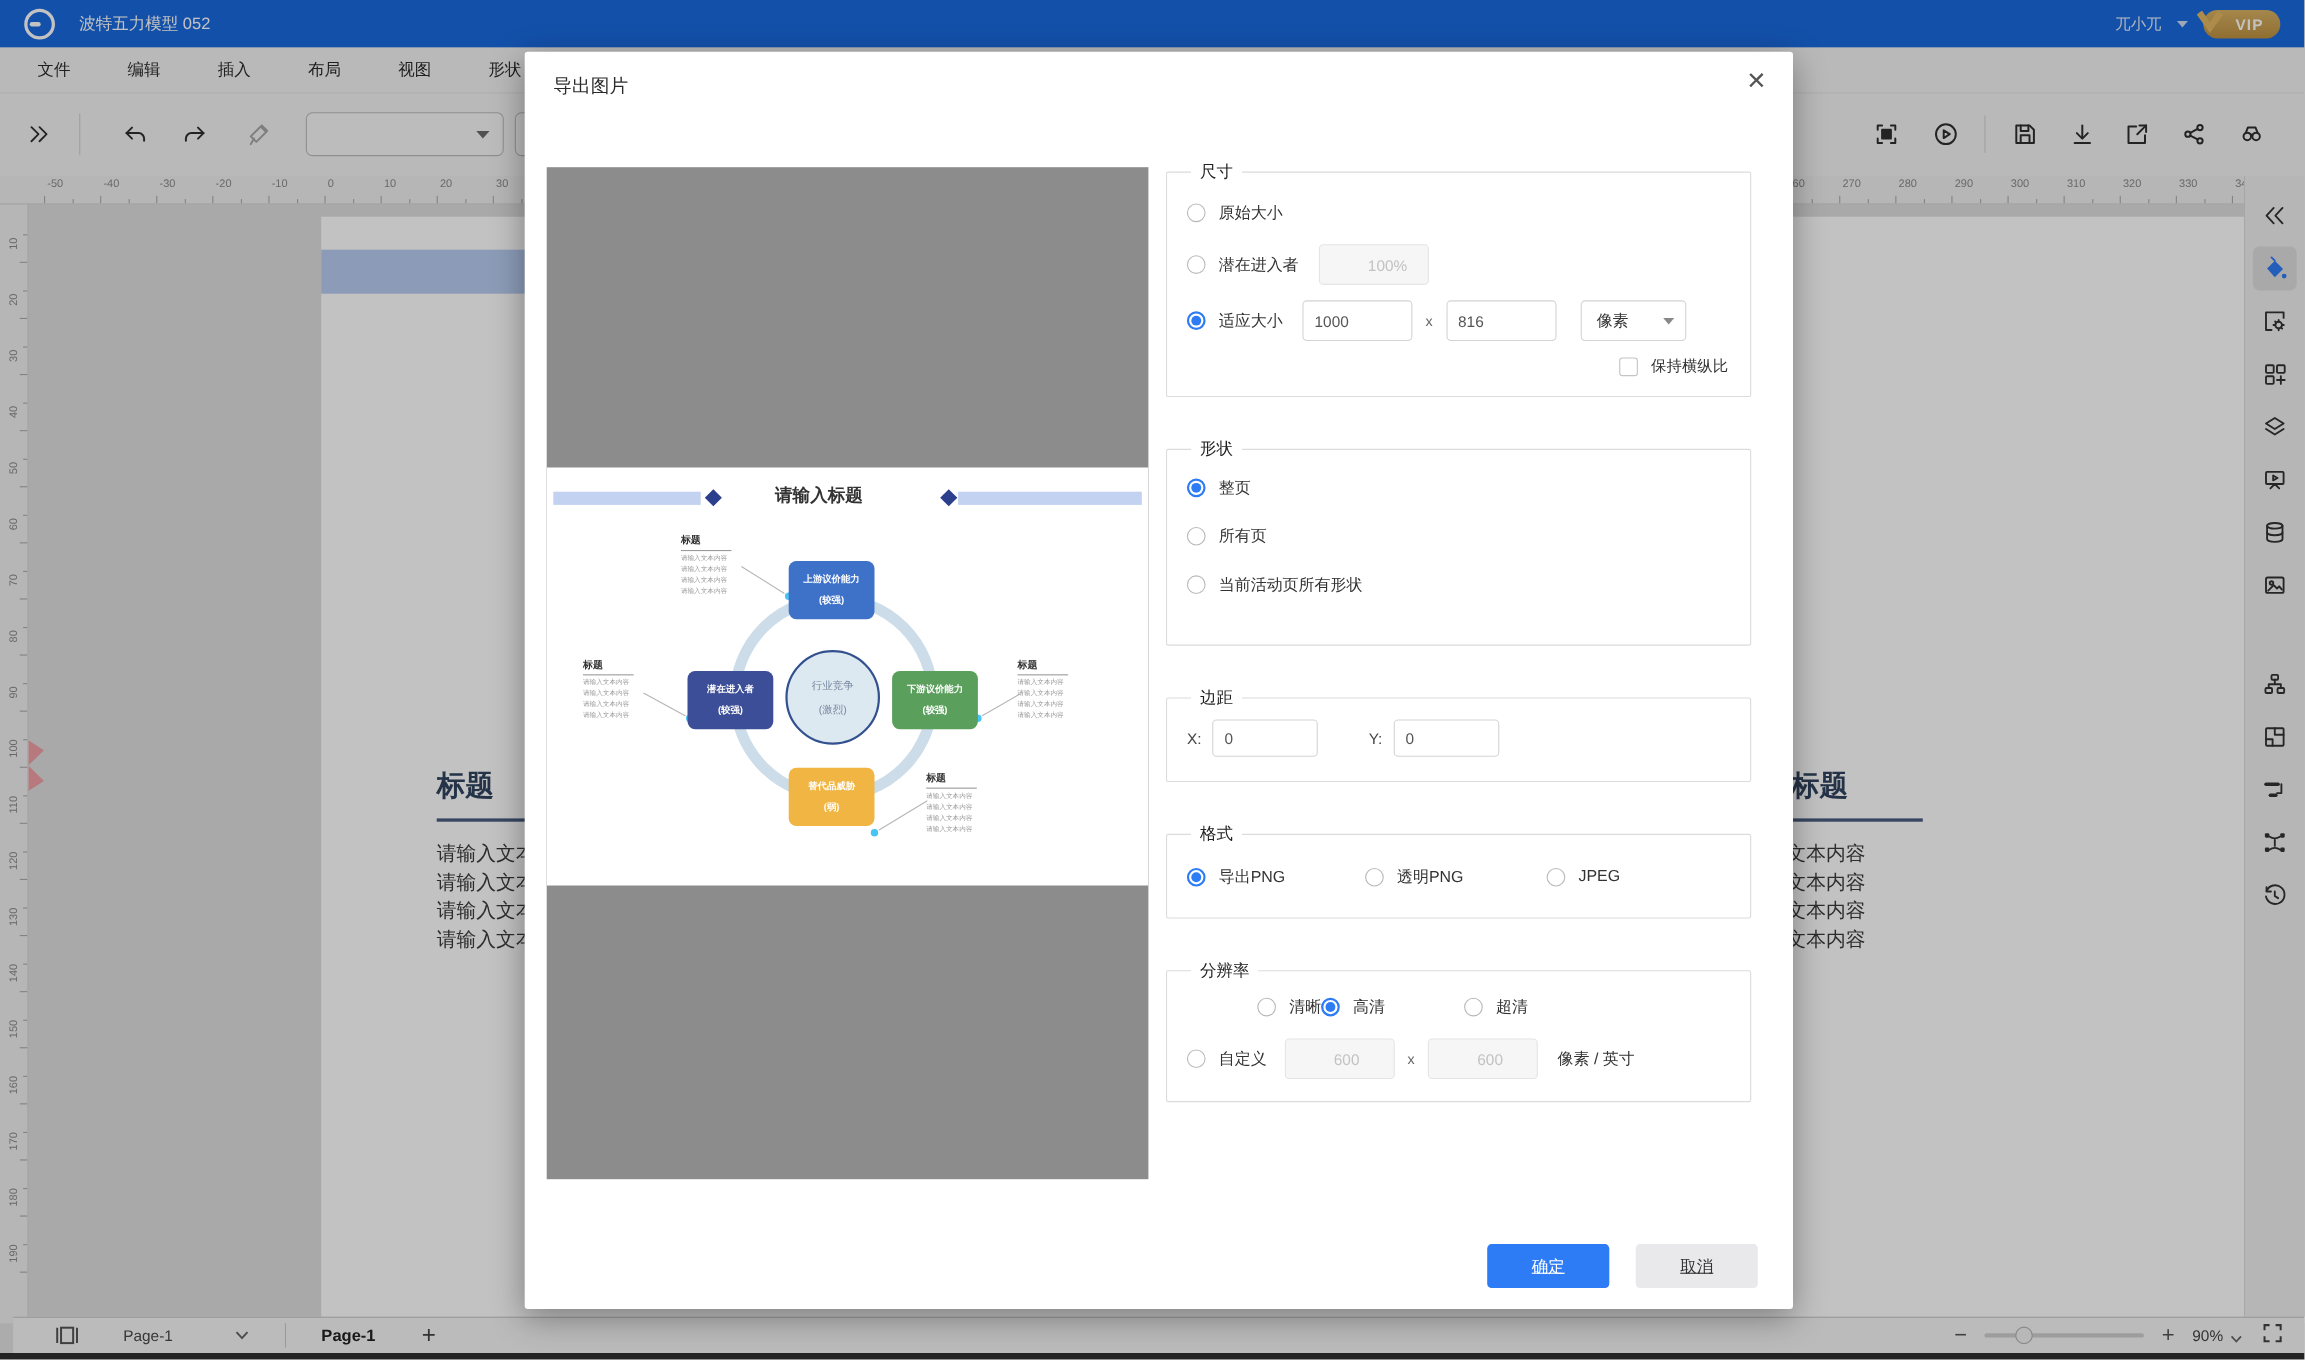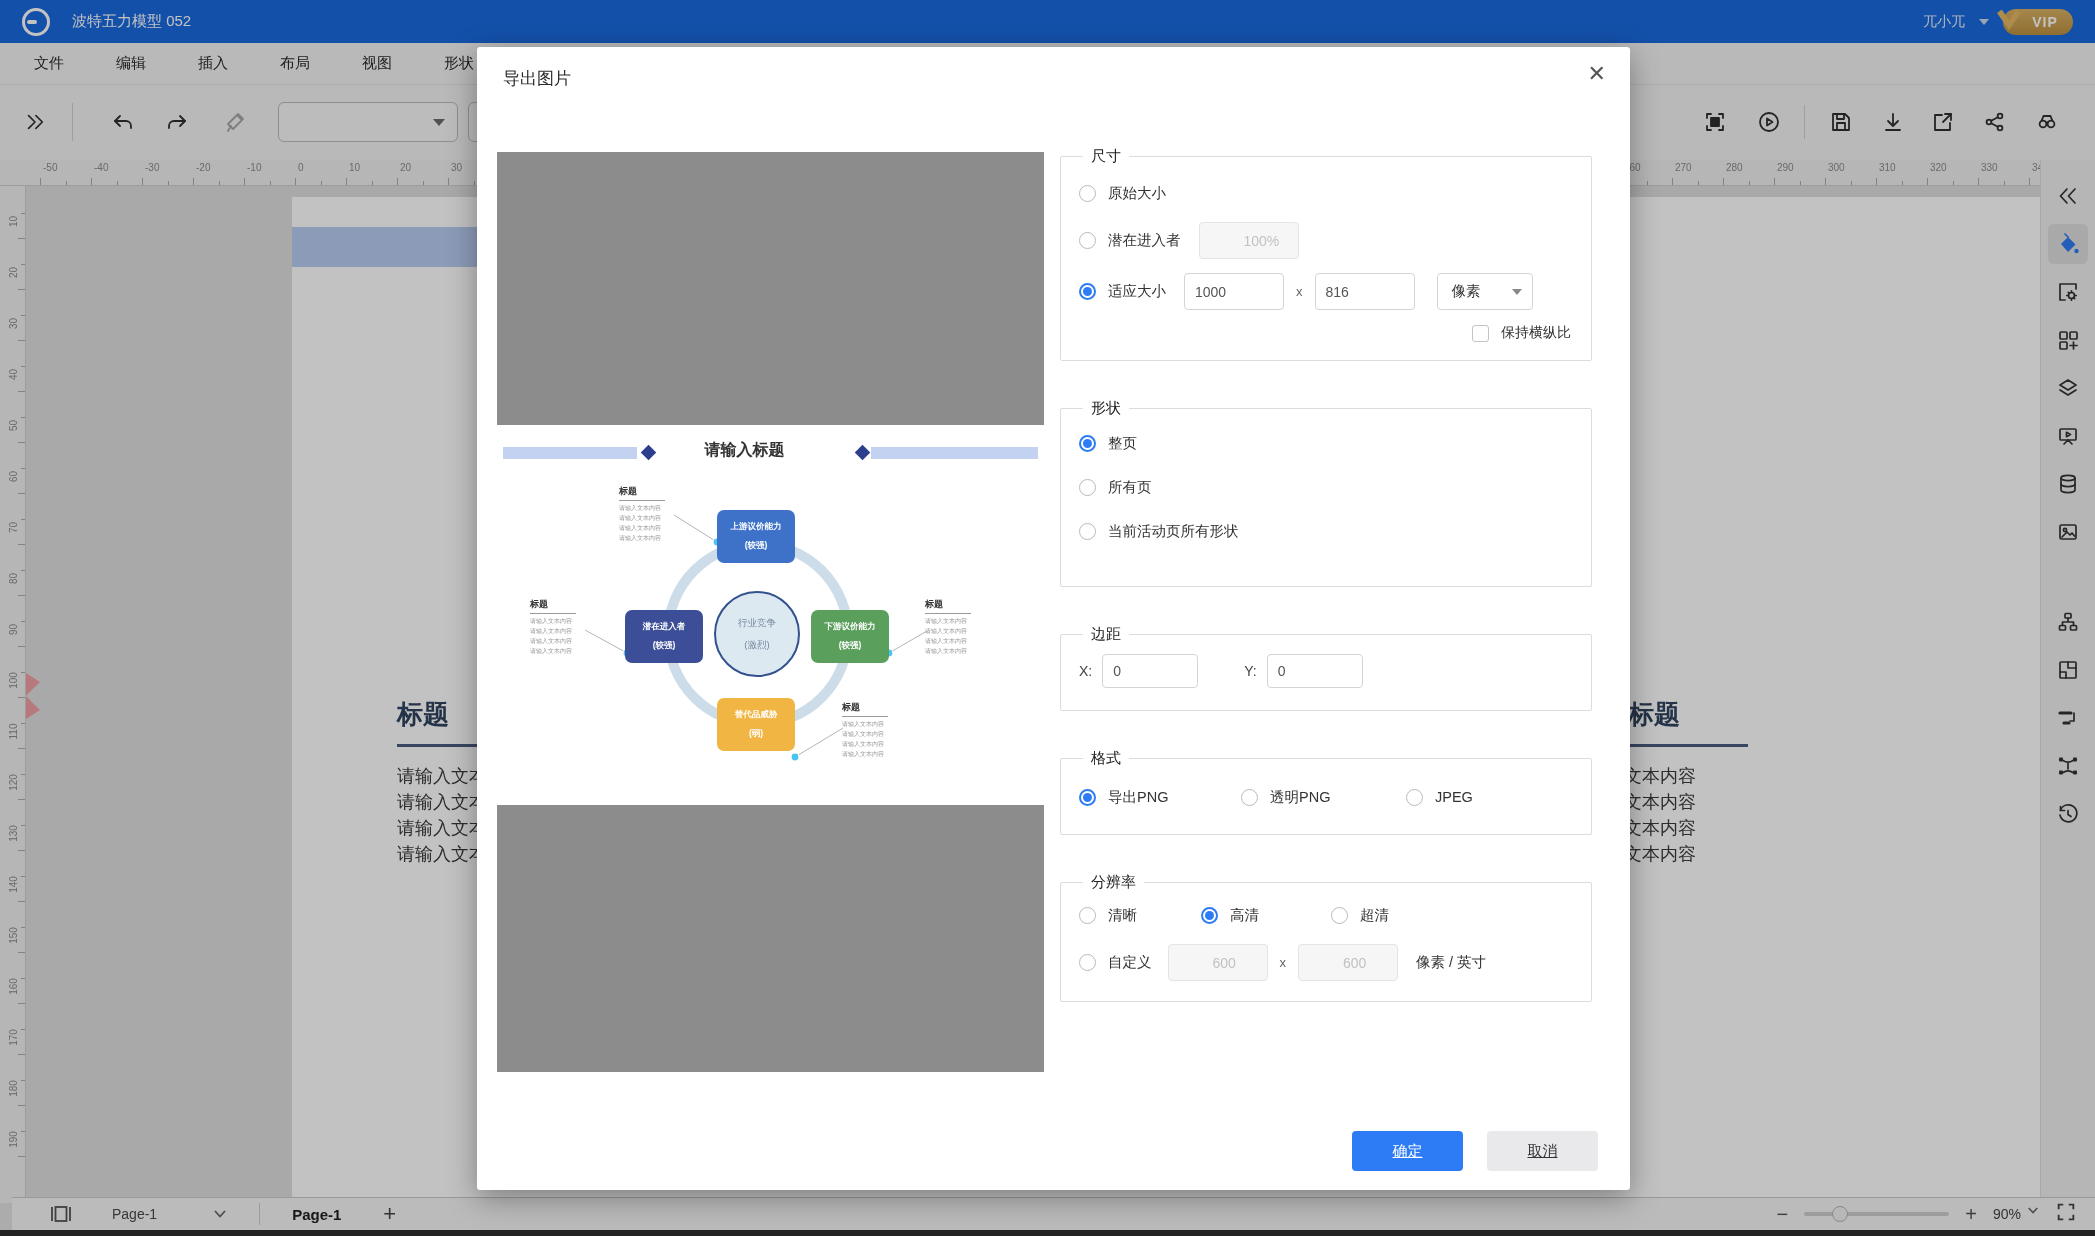--- a/index.html
+++ b/index.html
@@ -63,21 +63,21 @@
   .bb-ico { width:26px; height:22px; display:flex; align-items:center; justify-content:center; }
   .bb-ico svg { stroke:#555; fill:none; stroke-width:1.8; }
   .page-select { display:flex; align-items:center; gap:56px; margin-left:38px; font-size:14px; color:#4a4a4a; cursor:pointer; }
   .bb-divider { width:1px; height:22px; background:#cccccc; margin:0 32px; }
   .page-tab { font-size:15px; font-weight:bold; color:#222; }
   .add-page { font-size:22px; color:#444; margin-left:42px; cursor:pointer; }
   .zoom-group { margin-left:auto; display:flex; align-items:center; margin-right:30px; gap:16px; color:#444; }
   .zoom-minus,.zoom-plus { font-size:20px; color:#555; cursor:pointer; }
   .slider { position:relative; width:145px; height:4px; background:#cfcfcf; border-radius:2px; }
   .slider .knob { position:absolute; left:28px; top:-6px; width:16px; height:16px; background:#f2f2f2; border:1px solid #b5b5b5; border-radius:50%; }
-  .zoom-val { font-size:14px; display:flex; align-items:flex-start; gap:6px; }
+  .zoom-val { font-size:14px; display:flex; align-items:flex-end; gap:6px; }
   .fullscreen-ico svg { stroke:#444; fill:none; stroke-width:2; }
 
   
   .overlay { position:absolute; inset:0; background:rgba(0,0,0,0.24); z-index:4; }
   .dialog { position:absolute; left:477px; top:47px; width:1153px; height:1143px; background:#fff; border-radius:3px; box-shadow:0 8px 30px rgba(0,0,0,.35); z-index:5; }
   .dlg-title { position:absolute; left:26px; top:20px; font-size:17px; color:#2b2b2b; }
   .dlg-close { position:absolute; right:24px; top:16px; font-size:22px; color:#555; cursor:pointer; line-height:1; }
 
   .preview { position:absolute; left:20px; top:105px; width:547px; height:920px; background:#8c8c8c; overflow:hidden; }
   .pv-img { position:absolute; left:0; top:273px; width:547px; height:380px; background:#fff; }
@@ -738,21 +738,21 @@
           <span class="opt">
             <span class="radio"></span>
             <span class="rlabel">JPEG</span>
           </span>
         </div>
       </fieldset>
 
       <fieldset>
         <legend>分辨率</legend>
         <div class="frow" style="margin:2px 0 10px;">
-          <span class="opt" style="width:122px;">
+          <span class="opt" style="width:122px;justify-content:flex-end;">
             <span class="radio"></span>
             <span class="rlabel">清晰</span>
           </span>
           <span class="opt" style="width:130px;">
             <span class="radio sel"></span>
             <span class="rlabel">高清</span>
           </span>
           <span class="opt">
             <span class="radio"></span>
             <span class="rlabel">超清</span>

